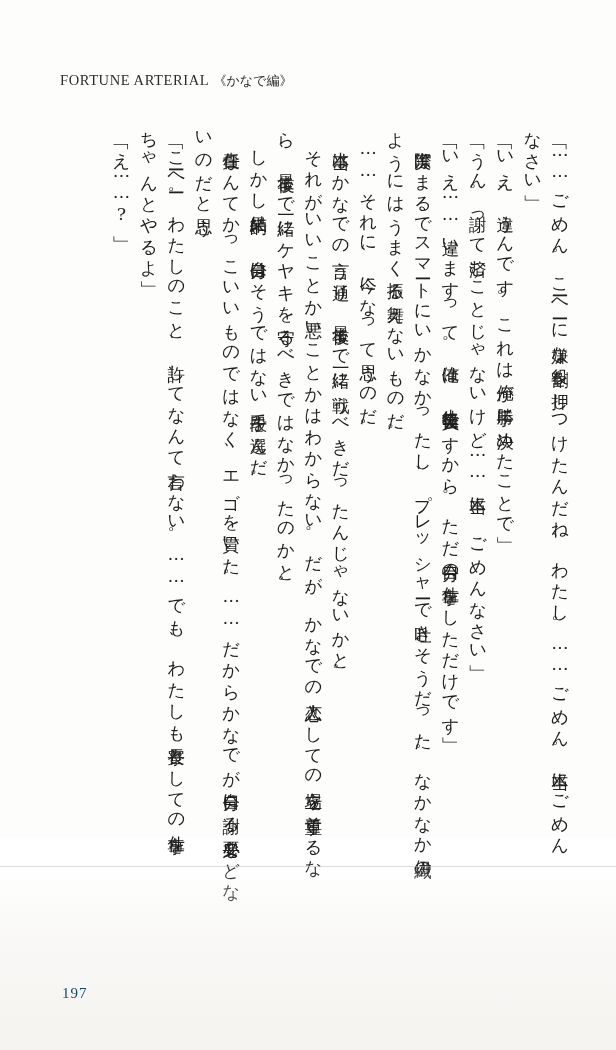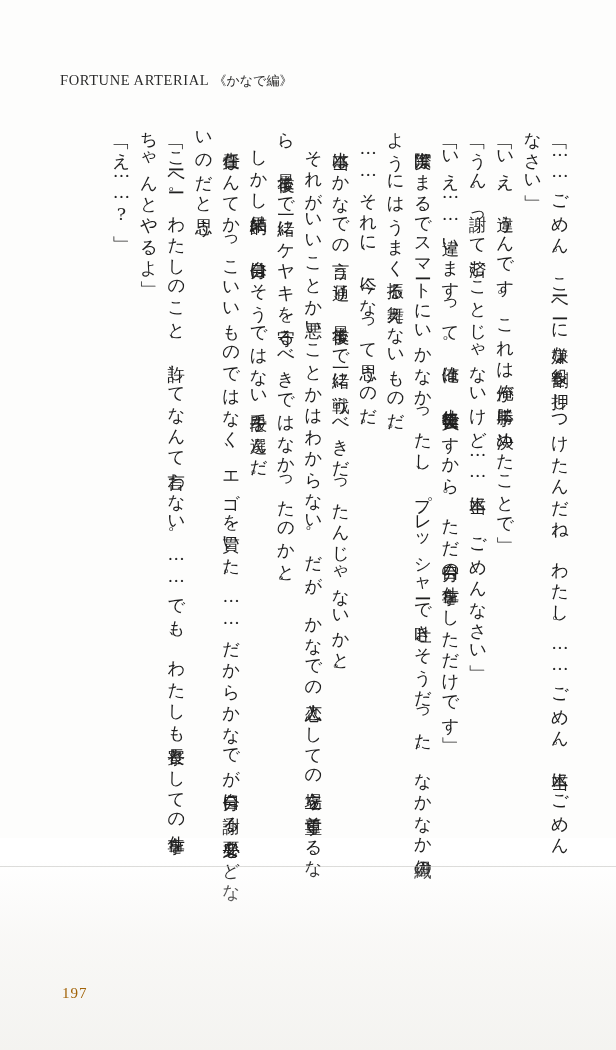--- a/index.html
+++ b/index.html
@@ -82,21 +82,21 @@
   }
   
   .ind0 { padding-top: 0px; }
   .ind1 { padding-top: 18px; }
   .page-number {
     position: absolute;
     left: 62px;
     top: 985px;
     font-family: "Liberation Serif", serif;
     font-size: 15px;
-    color: #a16207;
+    color: #0c4a6e;
     letter-spacing: 1px;
   }
 </style>
 </head>
 <body>
 
 <div class="page">
 
   <div class="header">
     <span class="series">FORTUNE ARTERIAL</span>

